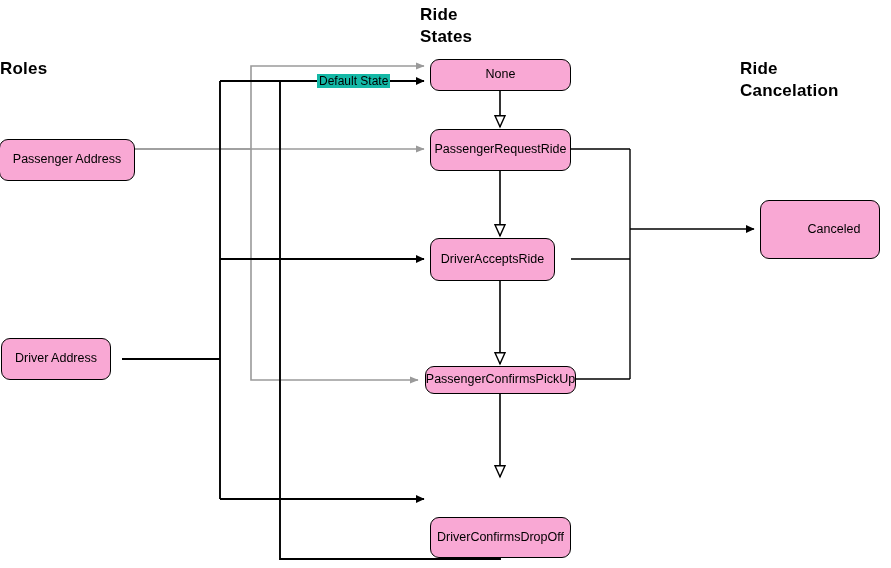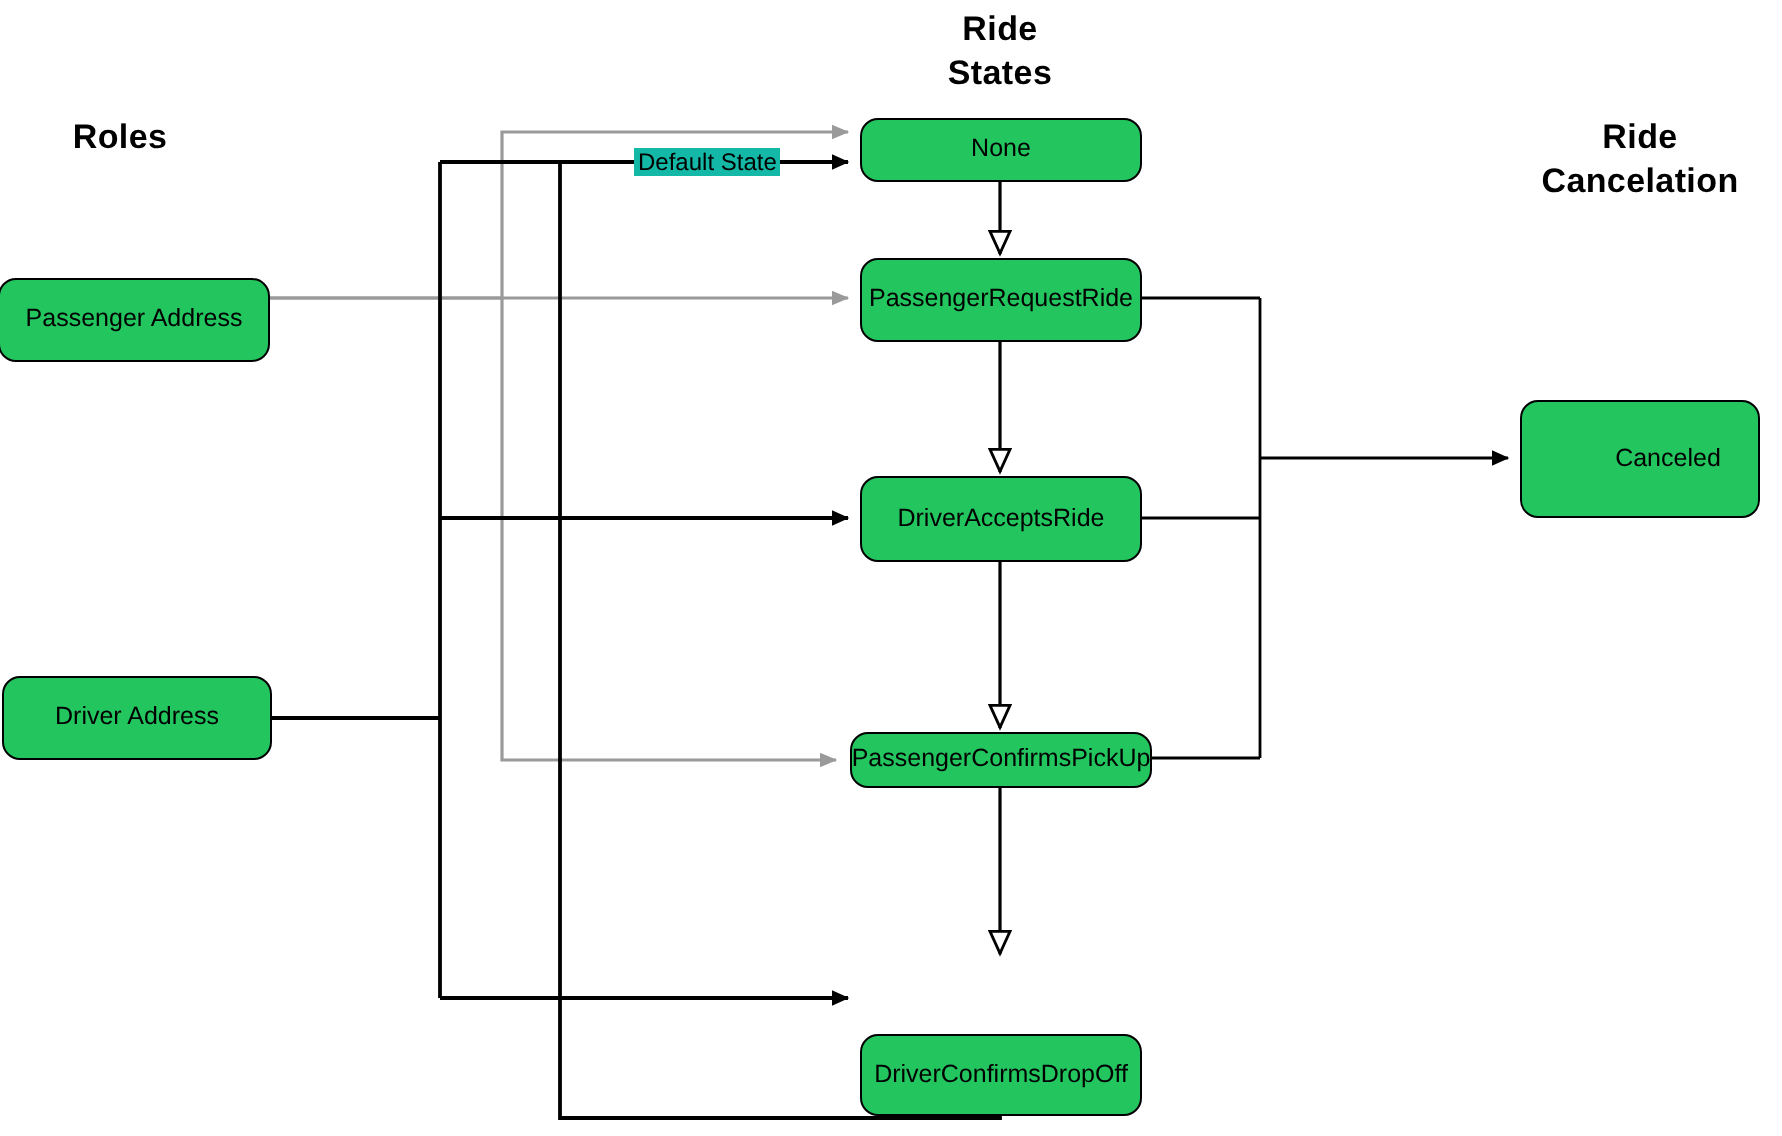--- a/index.html
+++ b/index.html
@@ -24,31 +24,30 @@
     left: 0;
     top: 0;
     width: 891px;
     height: 568px;
   }
   .col-title {
     position: absolute;
     font-weight: bold;
     font-size: 17px;
     color: #000000;
-    text-align: center;
     line-height: 1.28;
     letter-spacing: 0.2px;
     white-space: pre-line;
   }
   .node {
     position: absolute;
     box-sizing: border-box;
     border: 1.6px solid #000000;
     border-radius: 9px;
-    background: #22c55e;
+    background: #f9a8d4;
     display: flex;
     align-items: center;
     justify-content: center;
     color: #000000;
     font-size: 12.5px;
     line-height: 1.1;
     z-index: 3;
   }
   .node-label {
     display: block;
@@ -122,33 +121,33 @@
   <div class="col-title" style="left:420px; top:4px; width:160px;">Ride
 States</div>
 
   <div class="col-title" style="left:740px; top:58px; width:160px;">Ride
 Cancelation</div>
 
   <div class="node" style="left:-1px; top:139px; width:136px; height:42px;">
     <span class="node-label">Passenger Address</span>
   </div>
 
-  <div class="node" style="left:1px; top:338px; width:135px; height:42px;">
+  <div class="node" style="left:1px; top:338px; width:110px; height:42px;">
     <span class="node-label">Driver Address</span>
   </div>
 
   <div class="node" style="left:430px; top:59px; width:141px; height:32px;">
     <span class="node-label">None</span>
   </div>
 
   <div class="node" style="left:430px; top:129px; width:141px; height:42px;">
     <span class="node-label">PassengerRequestRide</span>
   </div>
 
-  <div class="node" style="left:430px; top:238px; width:141px; height:43px;">
+  <div class="node" style="left:430px; top:238px; width:125px; height:43px;">
     <span class="node-label">DriverAcceptsRide</span>
   </div>
 
   <div class="node" style="left:425px; top:366px; width:151px; height:28px;">
     <span class="node-label">PassengerConfirmsPickUp</span>
   </div>
 
   <div class="node" style="left:430px; top:479px; width:141px; height:41px;margin-top:38px;">
     <span class="node-label">DriverConfirmsDropOff</span>
   </div>

